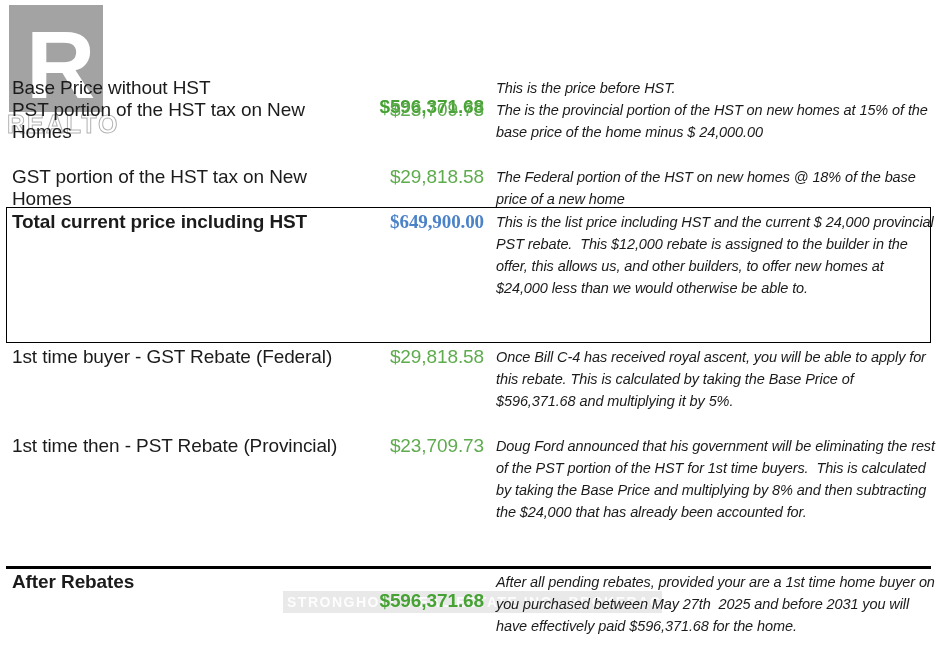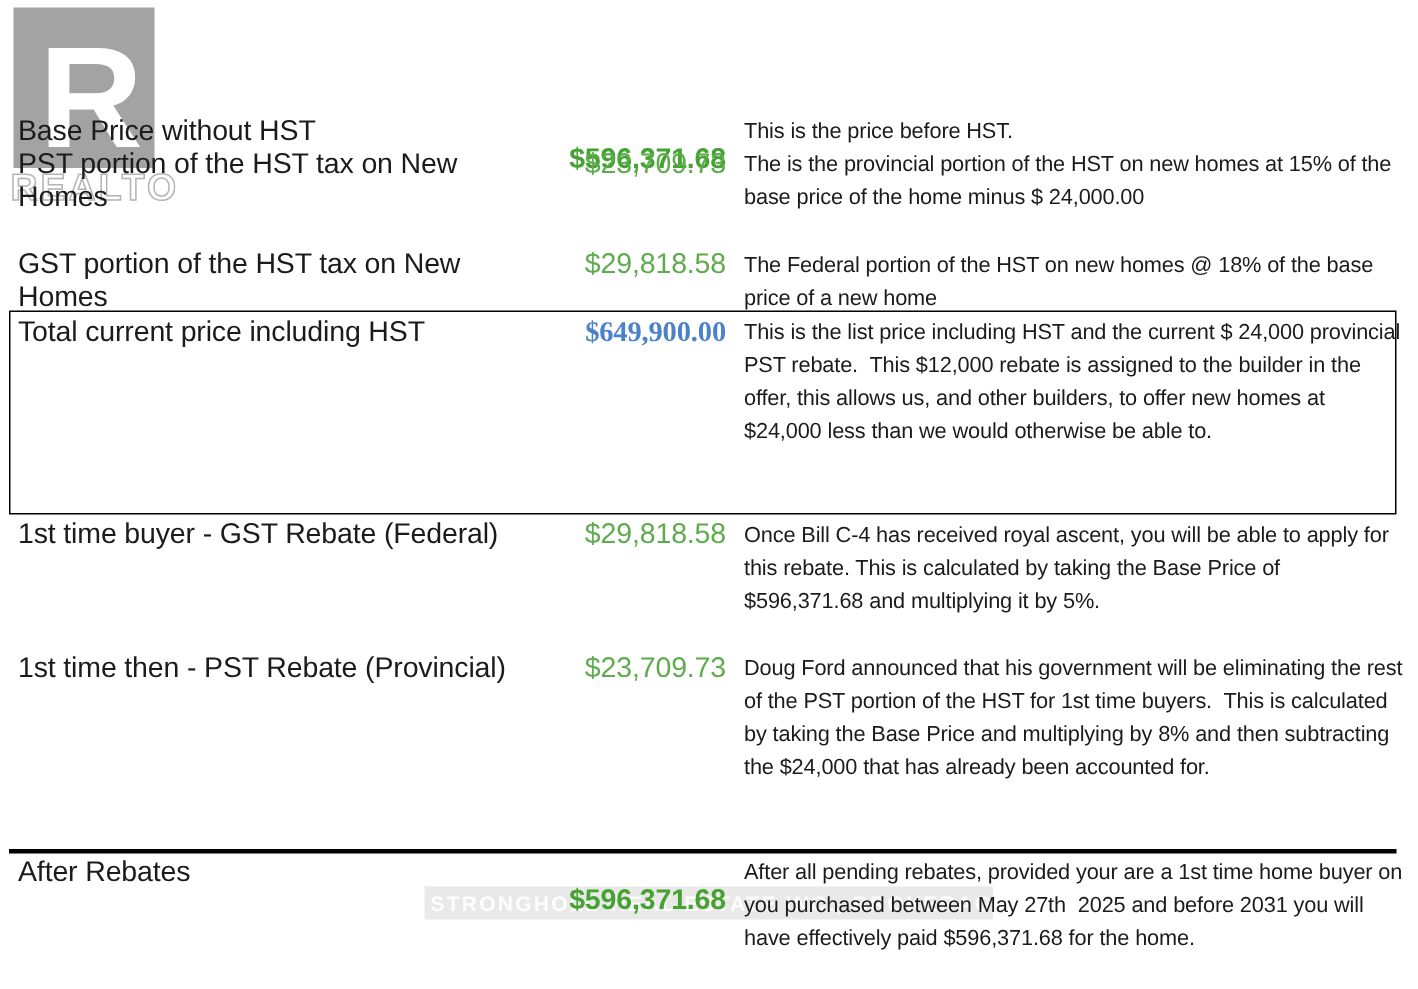--- a/index.html
+++ b/index.html
@@ -9,22 +9,22 @@
   *{margin:0;padding:0;box-sizing:border-box;}
   body{background:#fff;font-family:"Liberation Sans",sans-serif;}
   .page{position:relative;width:945px;height:659px;background:#fff;overflow:hidden;}
 
   .logo{position:absolute;left:5px;top:3px;z-index:0;}
 
   .row{position:absolute;left:0;width:945px;z-index:2;}
   .cell{position:absolute;top:0;font-size:19px;line-height:22px;color:var(--ink);letter-spacing:-0.1px;}
   .label{left:12px;width:330px;}
   .value{left:300px;width:184px;text-align:right;font-weight:bold;}
-  .desc{left:496px;width:440px;font-size:14.5px;white-space:pre-wrap;}
-  .bold{font-weight:normal;}
+  .desc{left:496px;width:440px;font-size:14.5px;white-space:pre-wrap;font-style:italic;}
+  .bold{font-weight:bold;}
   .v-green{color:var(--green);}
   .v-green-bold{color:var(--green-bold);margin-top:19px;}
   .v-blue-bold{color:var(--blue-bold);font-family:Liberation Serif, serif;}
 
   .total-box{position:absolute;left:6px;top:207px;width:925px;height:136px;
     border:1.5px solid #000;z-index:1;background:transparent;}
   .thick-rule{position:absolute;left:6px;top:566px;width:925px;height:3px;background:#000;z-index:1;}
 
   .watermark{position:absolute;left:283px;top:591px;width:379px;height:22px;z-index:1;
     background:var(--watermark-bg);overflow:hidden;}

